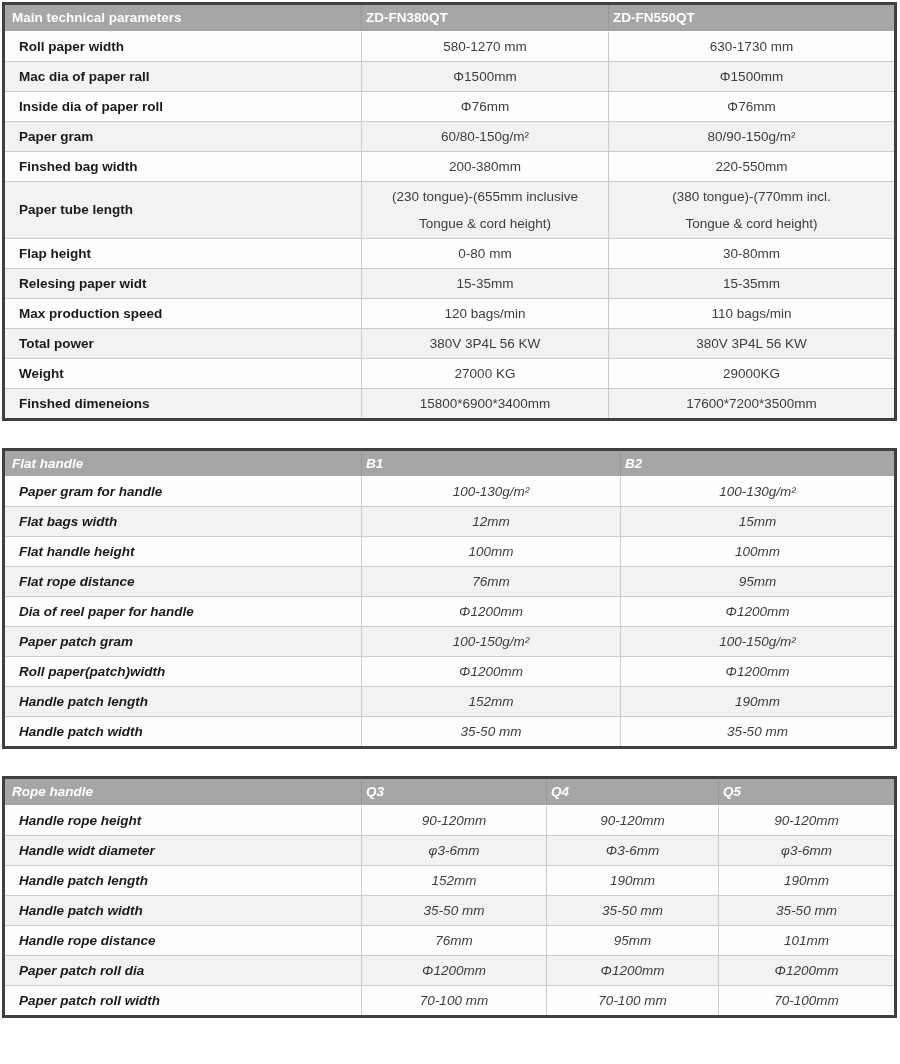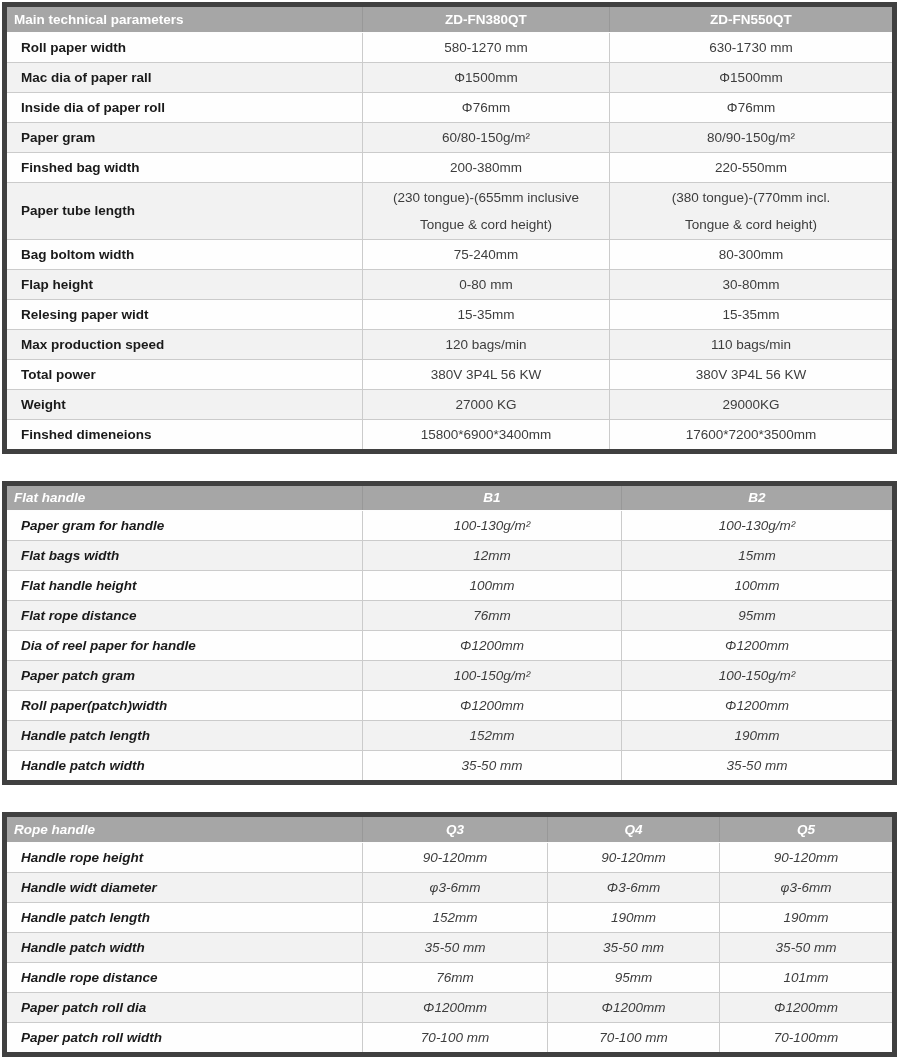--- a/index.html
+++ b/index.html
@@ -13,21 +13,21 @@
     width: 900px;
     min-height: 1064px;
   }
   .page {
     padding: 2px 3px 0 2px;
   }
   table.spec-table {
     width: 895px;
     border-collapse: collapse;
     table-layout: fixed;
-    border: 5px solid #404040;
+    border: 3px solid #404040;
   }
   table.spec-table + table.spec-table {
     margin-top: 27px;
     font-style: italic;
   }
   
   col.c-label { width: 358px; }
   .t1 col.c-v1 { width: 247px; }
   .t2 col.c-v1 { width: 259px; }
   .t3 col.c-v1 { width: 185px; }
@@ -41,21 +41,21 @@
     vertical-align: middle;
   }
   thead th {
     background: #a6a6a6;
     color: #ffffff;
     font-weight: 700;
     border-left: 1px solid #989898;
     border-right: 1px solid #989898;
     border-top: 1px solid #a6a6a6;
     border-bottom: 1px solid #fdfdfd;
-    text-align: center;
+    text-align: left;
   }
   thead th.label-col {
     text-align: left;
     padding-left: 7px;
   }
   td.label-col {
     font-weight: 700;
     color: #1a1a1a;
     text-align: left;
     padding-left: 14px;
@@ -112,25 +112,20 @@
           <td class="label-col">Finshed bag width</td>
           <td class="val-col">200-380mm</td>
           <td class="val-col">220-550mm</td>
         </tr>
         <tr>
           <td class="label-col">Paper tube length</td>
           <td class="val-col">(230 tongue)-(655mm inclusive
 Tongue &amp; cord height)</td>
           <td class="val-col">(380 tongue)-(770mm incl.
 Tongue &amp; cord height)</td>
-        </tr>
-        <tr>
-          <td class="label-col">Bag boltom width</td>
-          <td class="val-col">75-240mm</td>
-          <td class="val-col">80-300mm</td>
         </tr>
         <tr>
           <td class="label-col">Flap height</td>
           <td class="val-col">0-80 mm</td>
           <td class="val-col">30-80mm</td>
         </tr>
         <tr>
           <td class="label-col">Relesing paper widt</td>
           <td class="val-col">15-35mm</td>
           <td class="val-col">15-35mm</td>

